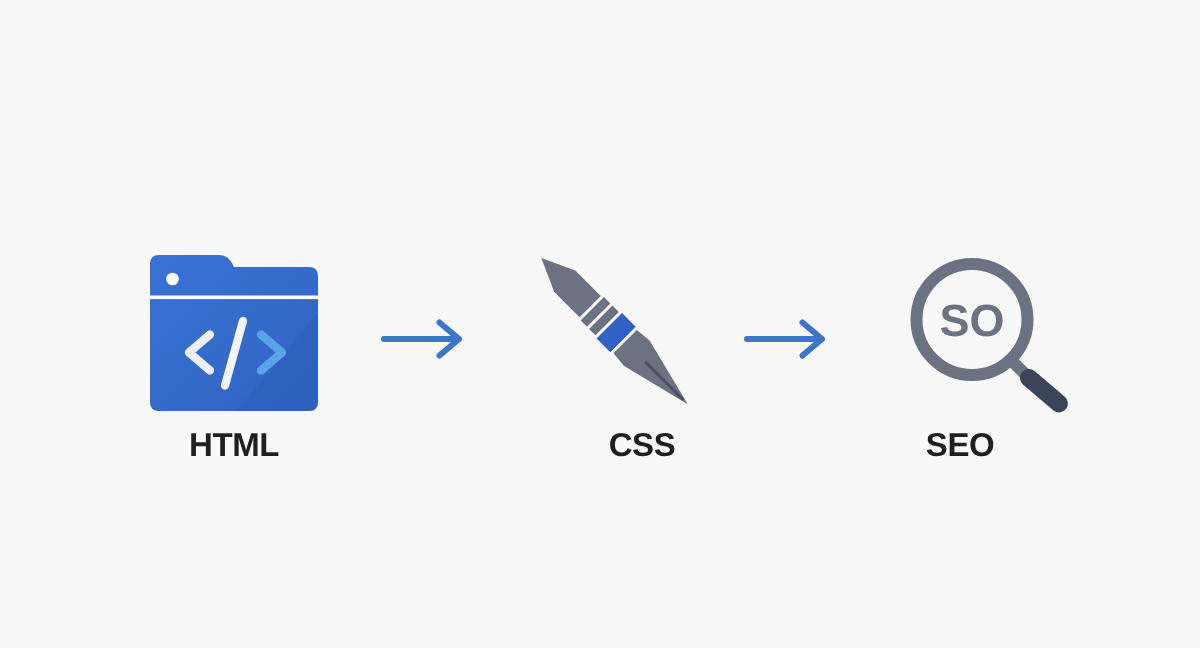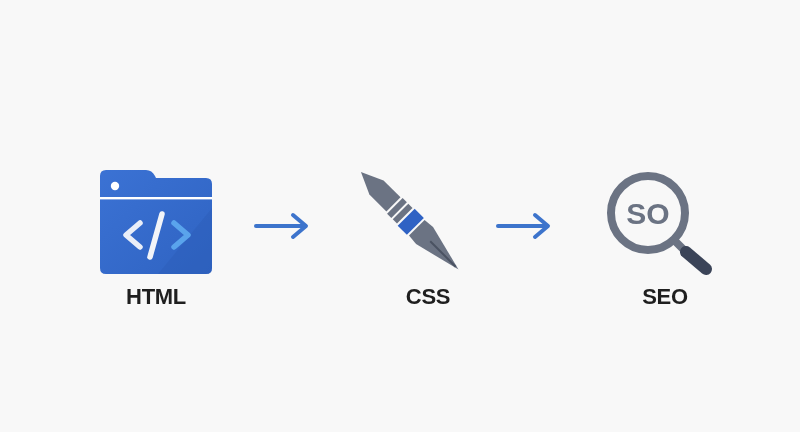--- a/index.html
+++ b/index.html
@@ -99,16 +99,16 @@
     <svg class="icon" style="left:600px;top:168px;" width="120" height="110" viewBox="0 0 120 110">
 
       <circle cx="48" cy="45" r="37" fill="#f8f8f8" stroke="#6b7383" stroke-width="8"></circle>
 
       <line x1="74" y1="72" x2="84" y2="82" stroke="#6b7383" stroke-width="8" stroke-linecap="round"></line>
 
       <line x1="86" y1="84" x2="106" y2="101" stroke="#3b4458" stroke-width="12" stroke-linecap="round"></line>
 
       <text x="48" y="56" text-anchor="middle" font-family="Liberation Sans, sans-serif" font-weight="bold" font-size="30" fill="#6b7383">SO</text>
     </svg>
-    <div class="label" style="left:605px;text-align:center;">SEO</div>
+    <div class="label" style="left:580px;text-align:center;">SEO</div>
   </div>
 
 </div>
 
 </body></html>

